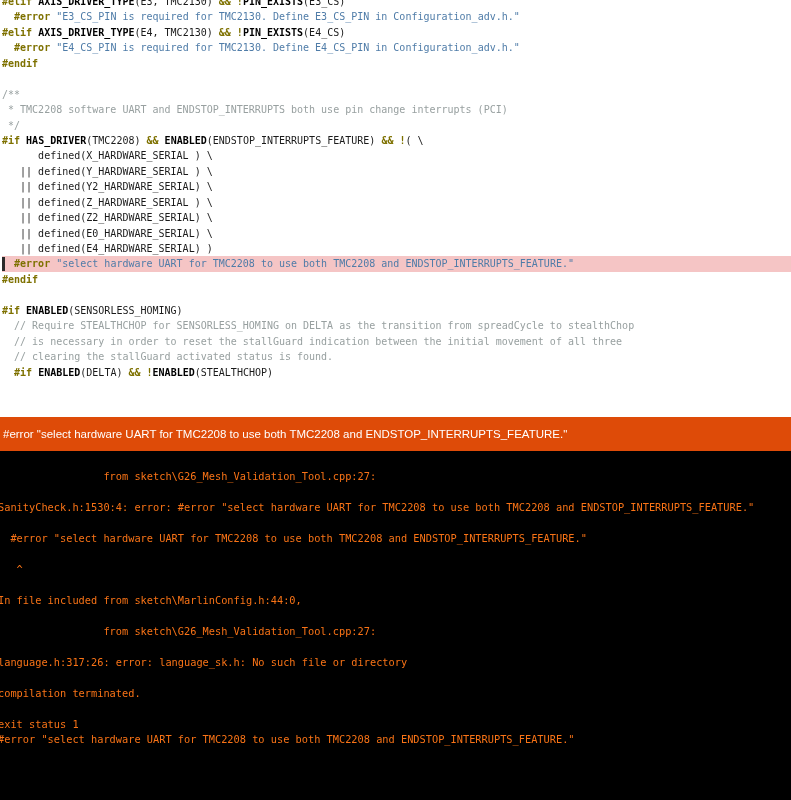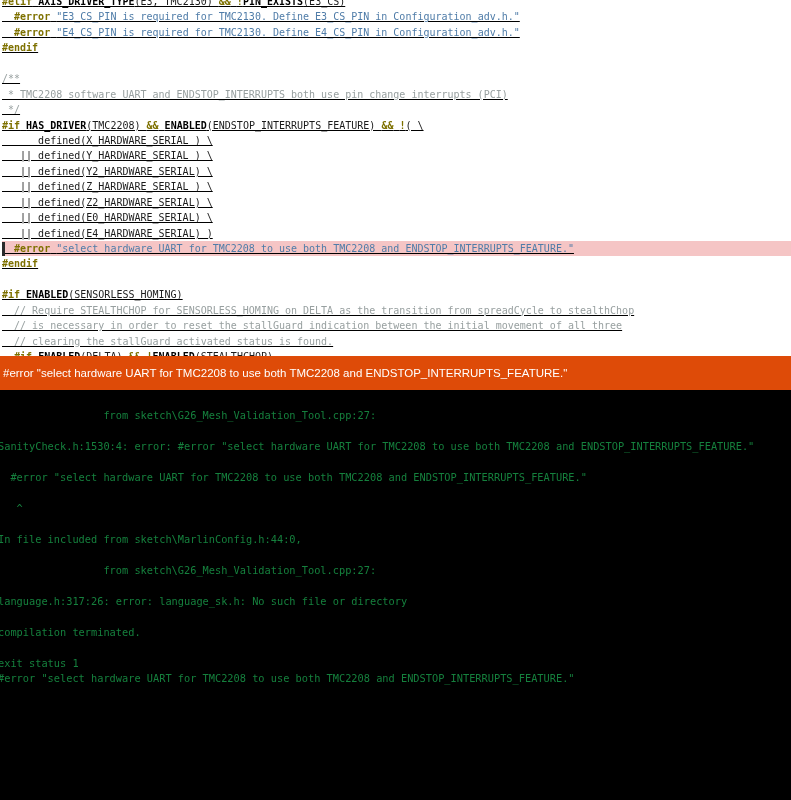--- a/index.html
+++ b/index.html
@@ -4,24 +4,23 @@
 <style>
   html, body {
     margin: 0; padding: 0;
     width: 791px; height: 800px;
     overflow: hidden;
     background: #000;
     font-family: "DejaVu Sans Mono", monospace;
   }
   
   .editor {
-    width: 791px; height: 356px;
+    width: 791px; height: 417px;
     background: #ffffff;
     overflow: hidden;
-    text-decoration: underline;
   }
   .editor-inner {
     margin-top: -6px;
     padding-left: 2px;
     font: 10px/15.45px "DejaVu Sans Mono", monospace;
   }
   .code-line {
     height: 15.45px;
     white-space: pre;
     position: relative;
@@ -68,20 +67,21 @@
     margin-left: -2px;
   }
 </style>
 </head>
 <body>
 
 <div class="editor">
   <div class="editor-inner" id="editor-lines">
       <div class="code-line"><span class="dir">#elif</span><span class="pln"> </span><span class="mac">AXIS_DRIVER_TYPE</span><span class="pln">(E3, TMC2130) </span><span class="dir">&amp;&amp;</span><span class="pln"> </span><span class="dir">!</span><span class="mac">PIN_EXISTS</span><span class="pln">(E3_CS)</span></div>
       <div class="code-line"><span class="dir">  #error</span><span class="pln"> </span><span class="str">"E3_CS_PIN is required for TMC2130. Define E3_CS_PIN in Configuration_adv.h."</span></div>
+      <div class="code-line"><span class="dir">#elif</span><span class="pln"> </span><span class="mac">AXIS_DRIVER_TYPE</span><span class="pln">(E4, TMC2130) </span><span class="dir">&amp;&amp;</span><span class="pln"> </span><span class="dir">!</span><span class="mac">PIN_EXISTS</span><span class="pln">(E4_CS)</span></div>
       <div class="code-line"><span class="dir">  #error</span><span class="pln"> </span><span class="str">"E4_CS_PIN is required for TMC2130. Define E4_CS_PIN in Configuration_adv.h."</span></div>
       <div class="code-line"><span class="dir">#endif</span></div>
       <div class="code-line"></div>
       <div class="code-line"><span class="cmt">/**</span></div>
       <div class="code-line"><span class="cmt"> * TMC2208 software UART and ENDSTOP_INTERRUPTS both use pin change interrupts (PCI)</span></div>
       <div class="code-line"><span class="cmt"> */</span></div>
       <div class="code-line"><span class="dir">#if</span><span class="pln"> </span><span class="mac">HAS_DRIVER</span><span class="pln">(TMC2208) </span><span class="dir">&amp;&amp;</span><span class="pln"> </span><span class="mac">ENABLED</span><span class="pln">(ENDSTOP_INTERRUPTS_FEATURE) </span><span class="dir">&amp;&amp;</span><span class="pln"> </span><span class="dir">!</span><span class="pln">( \</span></div>
       <div class="code-line"><span class="pln">      defined(X_HARDWARE_SERIAL ) \</span></div>
       <div class="code-line"><span class="pln">   || defined(Y_HARDWARE_SERIAL ) \</span></div>
       <div class="code-line"><span class="pln">   || defined(Y2_HARDWARE_SERIAL) \</span></div>
@@ -97,21 +97,21 @@
       <div class="code-line"><span class="cmt">  // is necessary in order to reset the stallGuard indication between the initial movement of all three</span></div>
       <div class="code-line"><span class="cmt">  // clearing the stallGuard activated status is found.</span></div>
       <div class="code-line"><span class="dir">  #if</span><span class="pln"> </span><span class="mac">ENABLED</span><span class="pln">(DELTA) </span><span class="dir">&amp;&amp;</span><span class="pln"> </span><span class="dir">!</span><span class="mac">ENABLED</span><span class="pln">(STEALTHCHOP)</span></div>
     </div>
 </div>
 
 <div class="error-banner" style="background: rgb(222, 75, 8);">
   <span style="color: rgb(255, 255, 255);">#error "select hardware UART for TMC2208 to use both TMC2208 and ENDSTOP_INTERRUPTS_FEATURE."</span>
 </div>
 
-<div class="console" style="color: #15803d; background: rgb(0, 0, 0);">
+<div class="console" style="color: #f97316; background: rgb(0, 0, 0);">
   <div id="console-lines">
       <div class="cline"></div>
       <div class="cline">                 from sketch\G26_Mesh_Validation_Tool.cpp:27:</div>
       <div class="cline"></div>
       <div class="cline">SanityCheck.h:1530:4: error: #error "select hardware UART for TMC2208 to use both TMC2208 and ENDSTOP_INTERRUPTS_FEATURE."</div>
       <div class="cline"></div>
       <div class="cline">  #error "select hardware UART for TMC2208 to use both TMC2208 and ENDSTOP_INTERRUPTS_FEATURE."</div>
       <div class="cline"></div>
       <div class="cline">   ^</div>
       <div class="cline"></div>

